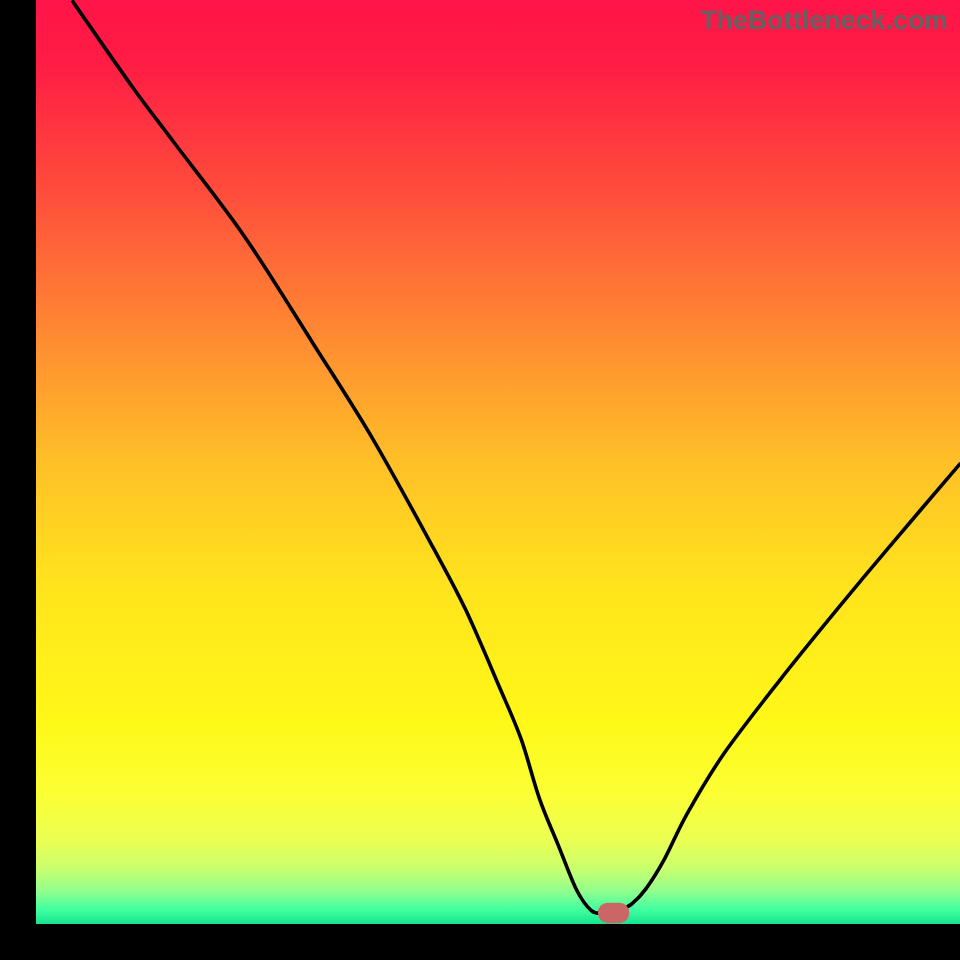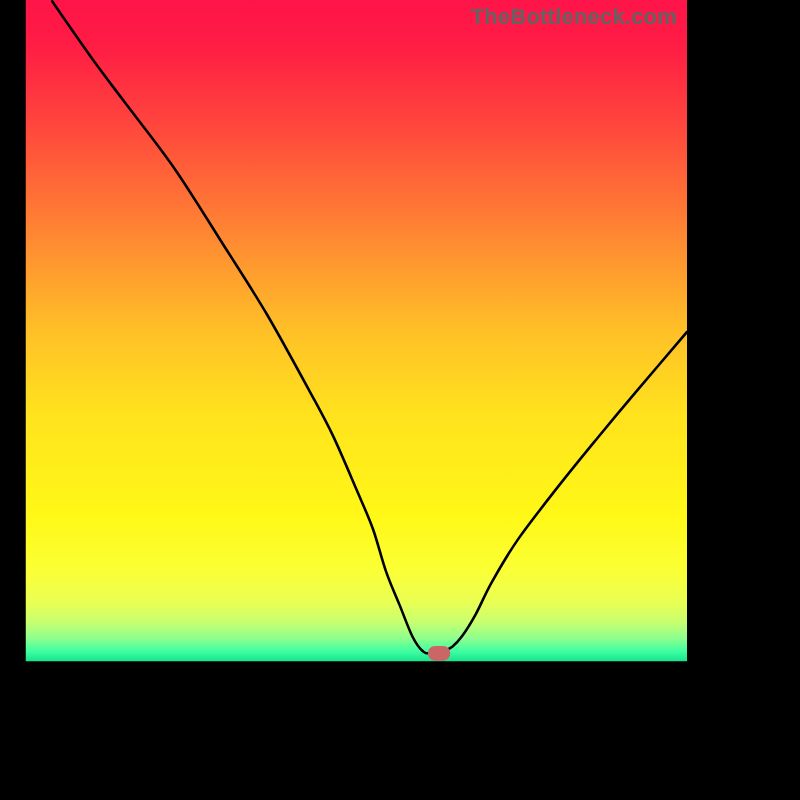--- a/index.html
+++ b/index.html
@@ -5,21 +5,21 @@
   html, body {
     margin: 0;
     padding: 0;
     width: 800px;
     height: 800px;
     background: #000;
     overflow: hidden;
   }
   .frame {
     position: relative;
-    width: 687px;
+    width: 800px;
     height: 800px;
     background: #000;
   }
   .watermark {
     position: absolute;
     top: 4px;
     right: 10px;
     color: #636363;
     font-family: Arial, Helvetica, sans-serif;
     font-size: 22px;

